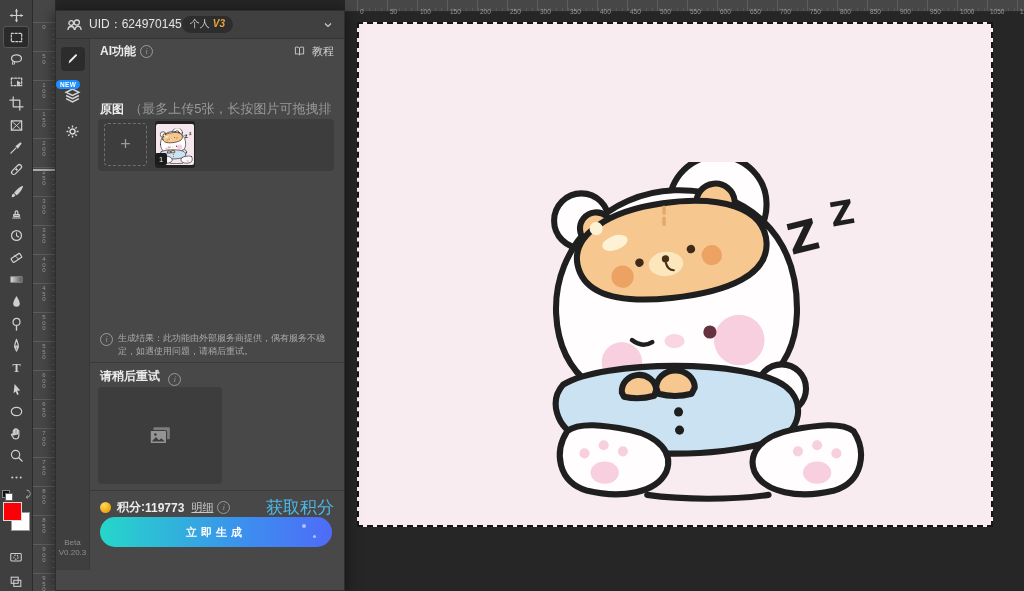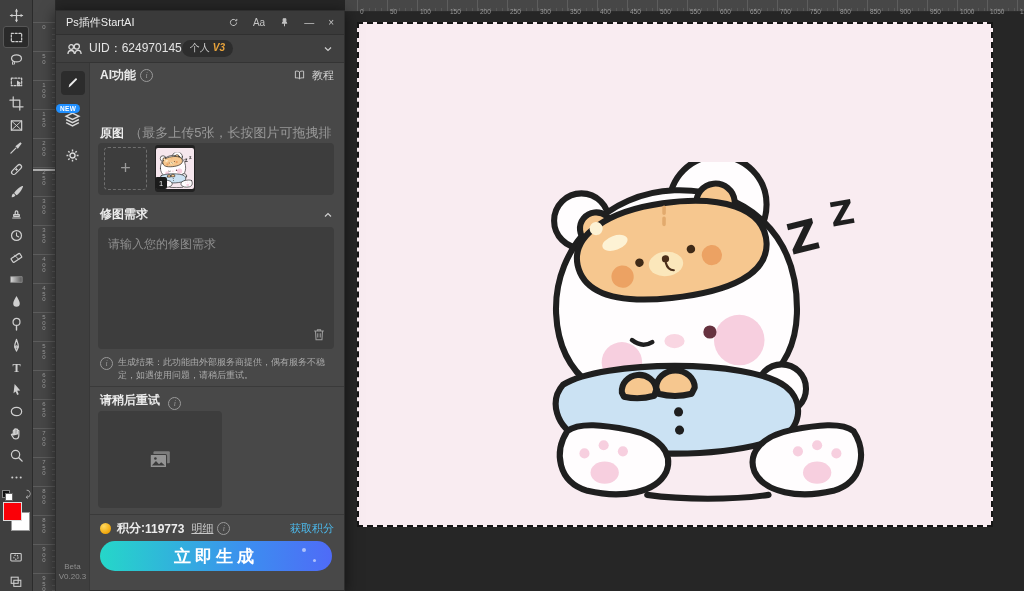--- a/index.html
+++ b/index.html
@@ -102,25 +102,25 @@
   #row-res{position:absolute;left:10px;top:327px;}
   #res-box{position:absolute;left:8px;top:348px;width:124px;height:97px;background:#3d3d3d;border-radius:4px;
            display:flex;align-items:center;justify-content:center;}
   #res-box svg{width:24px;height:22px;}
   #row-pts{position:absolute;left:10px;right:10px;top:457px;display:flex;align-items:center;}
   #coin{width:11px;height:11px;border-radius:50%;margin-right:6px;
         background:radial-gradient(circle at 35% 30%,#ffd95e,#f0a70d 70%,#c67f00);}
   #pts-label,#pts-val{font-size:12px;color:#ececec;font-weight:bold;}
   #pts-detail{font-size:11px;color:#c9c9c9;text-decoration:underline;margin-left:7px;}
   #row-pts .sp{flex:1;}
-  #earn{font-size:11px;color:#4cb8ea;}
+  #earn{font-size:17px;color:#4cb8ea;}
   #gen-btn{position:absolute;left:10px;right:12px;top:478px;height:30px;border-radius:15px;
            background:linear-gradient(90deg,#25d7c9,#3d8cf0 65%,#4f6bf7);
            display:flex;align-items:center;justify-content:center;overflow:hidden;}
-  #gen-btn span{color:#fff;font-size:17px;font-weight:bold;letter-spacing:4px;}
+  #gen-btn span{color:#fff;font-size:11px;font-weight:bold;letter-spacing:4px;}
   .spark{position:absolute;background:rgba(255,255,255,.55);border-radius:50%;}
   .s1{width:4px;height:4px;right:26px;top:7px;}
   .s2{width:3px;height:3px;right:16px;top:18px;}
 </style>
 </head>
 <body>
 
 <svg width="0" height="0" style="position:absolute" aria-hidden="true">
   <symbol id="bear-art" viewBox="0 0 330 340">
     <g stroke="#1f1f1f" stroke-width="6" stroke-linejoin="round" stroke-linecap="round">
@@ -456,35 +456,20 @@
     <div class="htick" style="left: 672px;"><span>1100</span></div>
   </div>
 
 <div id="canvas">
   <svg id="bear" viewBox="0 0 330 340">
     <use href="#bear-art"></use>
   </svg>
 </div>
 
 <div id="panel">
-  <div id="p-titlebar">
-    <span id="p-title">Ps插件StartAI</span>
-    <span class="sp"></span>
-    <span class="tb-ic">
-      <svg viewBox="0 0 16 16">
-          <path d="M12.5 8a4.5 4.5 0 1 1-1.4-3.3M12.8 2.8v2.6h-2.6"></path>
-        </svg></span>
-    <span class="tb-ic">Aa</span>
-    <span class="tb-ic">
-      <svg viewBox="0 0 16 16">
-          <path d="M6 2.5h4v4.5l1.5 2h-7L6 7zM8 9v4.5" fill="#c4c4c4"></path>
-        </svg></span>
-    <span class="tb-ic">—</span>
-    <span class="tb-ic">×</span>
-  </div>
 
   <div id="p-account">
     <svg class="ppl" viewBox="0 0 16 14">
       <circle cx="5.2" cy="5" r="2.3"></circle>
         <path d="M2 12c0-2.2 1.5-3.5 3.2-3.5S8.4 9.8 8.4 12"></path>
       <circle cx="10.8" cy="4.6" r="2.6"></circle>
         <path d="M8.9 12c.3-2.4 1.7-3.7 3.2-3.7 1.6 0 3 1.5 3 3.7"></path>
       </svg>
     <span id="uid"><span>UID：</span><span>624970145</span></span>
     <span id="plan-badge"><span>个人</span><b>V3</b></span>
@@ -548,35 +533,21 @@
         <div id="thumb-card">
           <div id="thumb-img">
             <svg viewBox="-25 -15 380 380">
                 <use href="#bear-art"></use>
               </svg>
           </div>
           <div id="thumb-badge">1</div>
         </div>
       </div>
 
-      <div id="row-req">
-        <span class="hdr">修图需求</span>
-        <span class="sp"></span>
-        <svg class="chev" viewBox="0 0 16 16">
-            <path d="M4 10l4-4 4 4"></path>
-          </svg>
-      </div>
-
-      <div id="req-box">
-        <span id="req-ph">请输入您的修图需求</span>
-        <svg id="trash" viewBox="0 0 16 17">
-          <path d="M2.5 4.5h11M6.2 4.5V3h3.6v1.5M4 4.5l.6 10h6.8l.6-10"></path>
-            <path d="M6.6 7v5M9.4 7v5"></path>
-          </svg>
-      </div>
+
 
       <div id="notice">
         <span class="info-i">i</span>
         <p>生成结果：此功能由外部服务商提供，偶有服务不稳定，如遇使用问题，请稍后重试。</p>
       </div>
 
       <div class="divider" style="top:323px"></div>
 
       <div id="row-res">
         <span class="hdr">请稍后重试</span>

